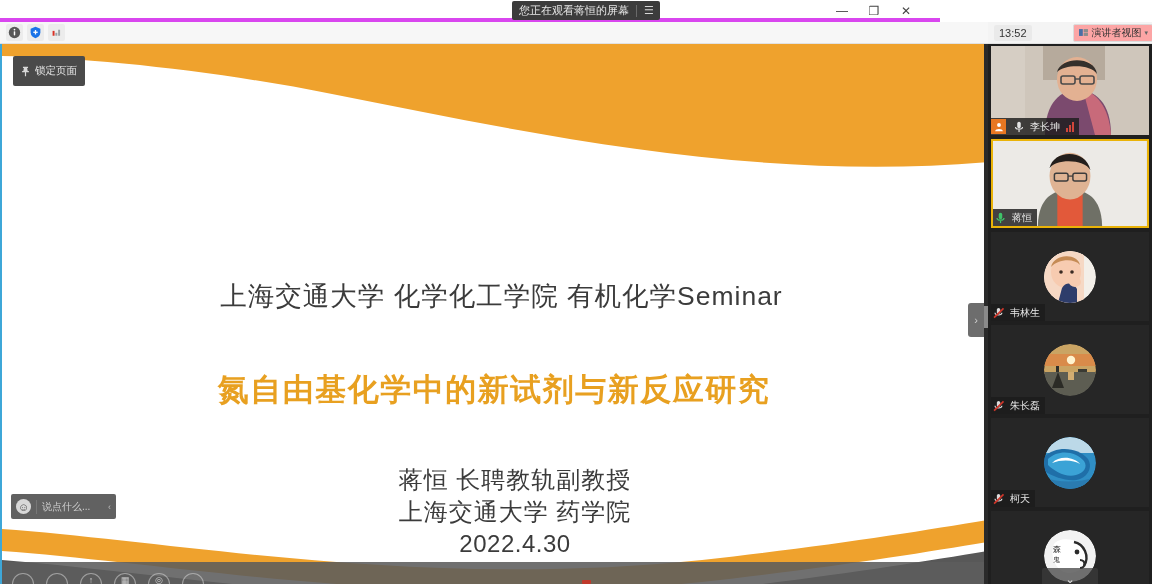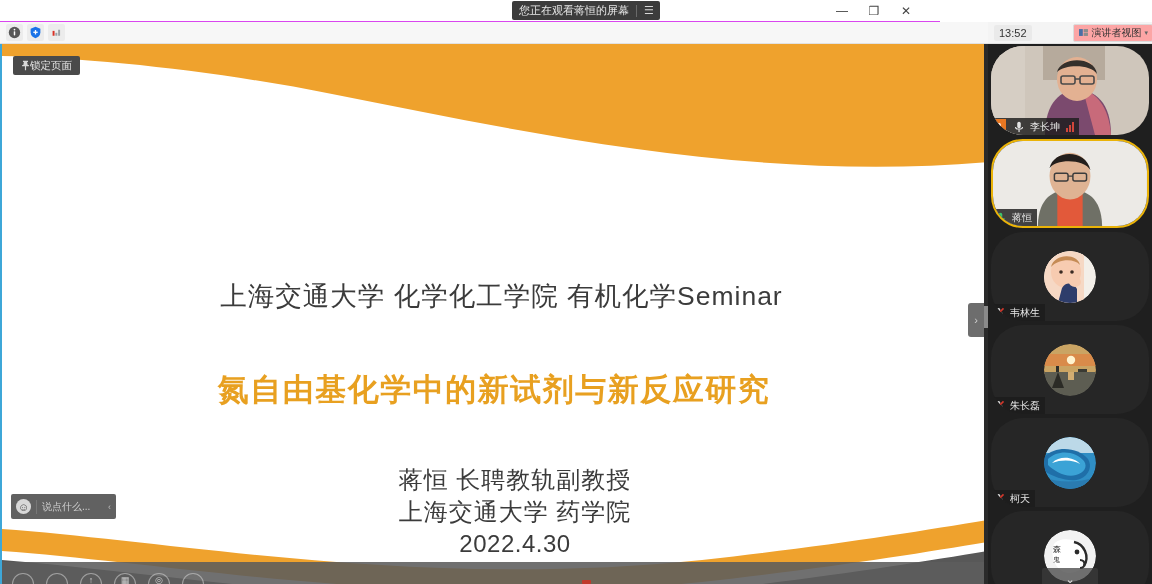--- a/index.html
+++ b/index.html
@@ -13,21 +13,21 @@
   #app {
     position: relative;
     width: 1152px; height: 584px;
     background: #ffffff;
   }
 
   
   .titlebar {
     position: absolute; left: 0; top: 0; width: 940px; height: 22px;
     background: #ffffff;
-    border-bottom: 1px solid #d946ef;
+    border-bottom: 4px solid #d946ef;
   }
   .screenshare-toast {
     position: absolute; left: 512px; top: 1px;
     height: 19px;
     background: #3c3c3c;
     color: #e8e8e8;
     font-size: 11px;
     display: flex; align-items: center; gap: 7px;
     padding: 0 7px;
     border-radius: 2px;
@@ -101,24 +101,24 @@
     border-left: 2px solid #3ea7d8;
   }
   .slide {
     position: absolute; inset: 0;
     background: #ffffff;
   }
   .slide svg.deco { position: absolute; left: 0; top: 0; }
 
   .pin-chip {
     position: absolute; left: 11px; top: 12px;
-    height: 19px;
+    height: 30px;
     background: #4a4a4a; color: #e6e6e6;
     font-size: 10.5px;
-    display: flex; align-items: center; 
+    display: flex; align-items: center; gap: 5px;
     padding: 0 8px; border-radius: 2px;
     z-index: 30;
     justify-content: center;
   }
 
   .logo-wrap {
     position: absolute; left: 0; right: 0; top: 88px;
     display: flex; flex-direction: column; align-items: center;
   }
   .logo-row { display: flex; align-items: center; gap: 12px; }
@@ -230,21 +230,20 @@
     background: #1f1f1f;
     padding: 2px 3px;
     overflow: hidden;
   }
   .tile {
     position: relative;
     width: 158px; height: 89px;
     margin-bottom: 4px;
     background: #262626;
     overflow: hidden;
-    border-radius: 32px;
   }
   .tile.active { border: 2px solid #eab308; }
   .tile .video { position: absolute; inset: 0; }
 
   .namebar {
     position: absolute; left: 0; bottom: 0;
     height: 17px;
     background: rgba(28,28,28,0.82);
     display: flex; align-items: center; gap: 4px;
     padding: 0 5px 0 0;

